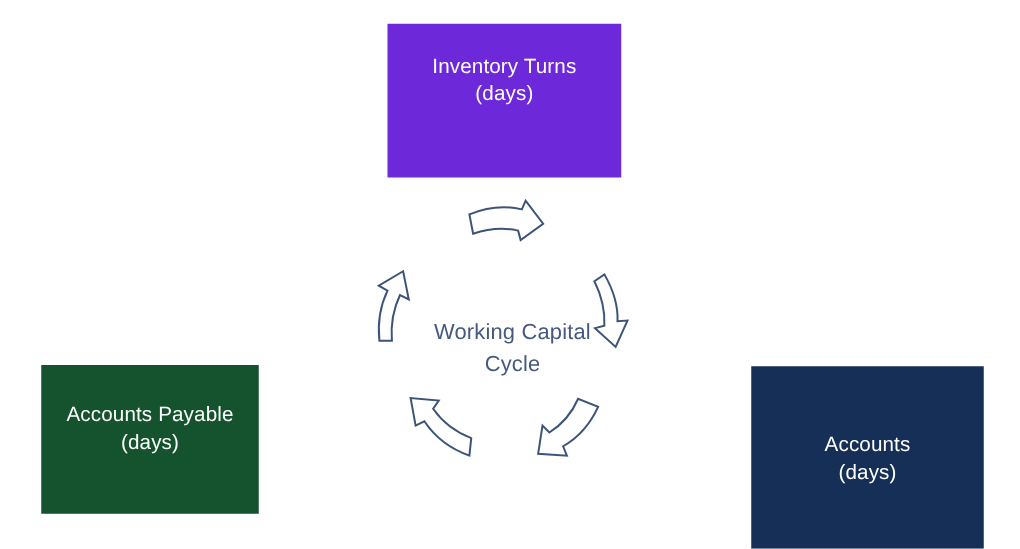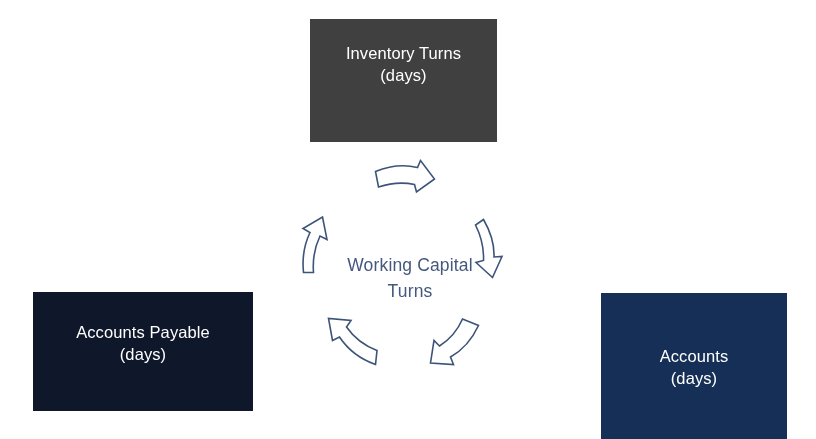--- a/index.html
+++ b/index.html
@@ -33,29 +33,29 @@
   .node-box .node-line {
     display: block;
     white-space: nowrap;
   }
 
   #box-inventory {
     left: 310px;
     top: 19px;
     width: 187px;
     height: 123px;
-    background: #404040;
+    background: #6d28d9;
     padding-bottom: 34px;
   }
   #box-payable {
     left: 33px;
     top: 292px;
-    width: 220px;
+    width: 174px;
     height: 119px;
-    background: #0f172a;
+    background: #14532d;
     padding-bottom: 18px;
   }
   #box-receivable {
     left: 601px;
     top: 293px;
     width: 186px;
     height: 148px;
     background: #162f56;
   }
 
@@ -135,21 +135,21 @@
              L 303.0 228.5
              L 322.5 217.0
              L 327.0 239.5
              L 320.0 236.0
              C 315.0 246.5, 312.5 259.5, 313.5 272.5
              Z"></path>
   </svg>
 
   <div id="cycle-label">
     <span class="cycle-line">Working Capital</span>
-    <span class="cycle-line">Turns</span>
+    <span class="cycle-line">Cycle</span>
   </div>
 
   <div class="node-box" id="box-inventory">
     <span class="node-line">Inventory Turns</span>
     <span class="node-line">(days)</span>
   </div>
 
   <div class="node-box" id="box-payable">
     <span class="node-line">Accounts Payable</span>
     <span class="node-line">(days)</span>

